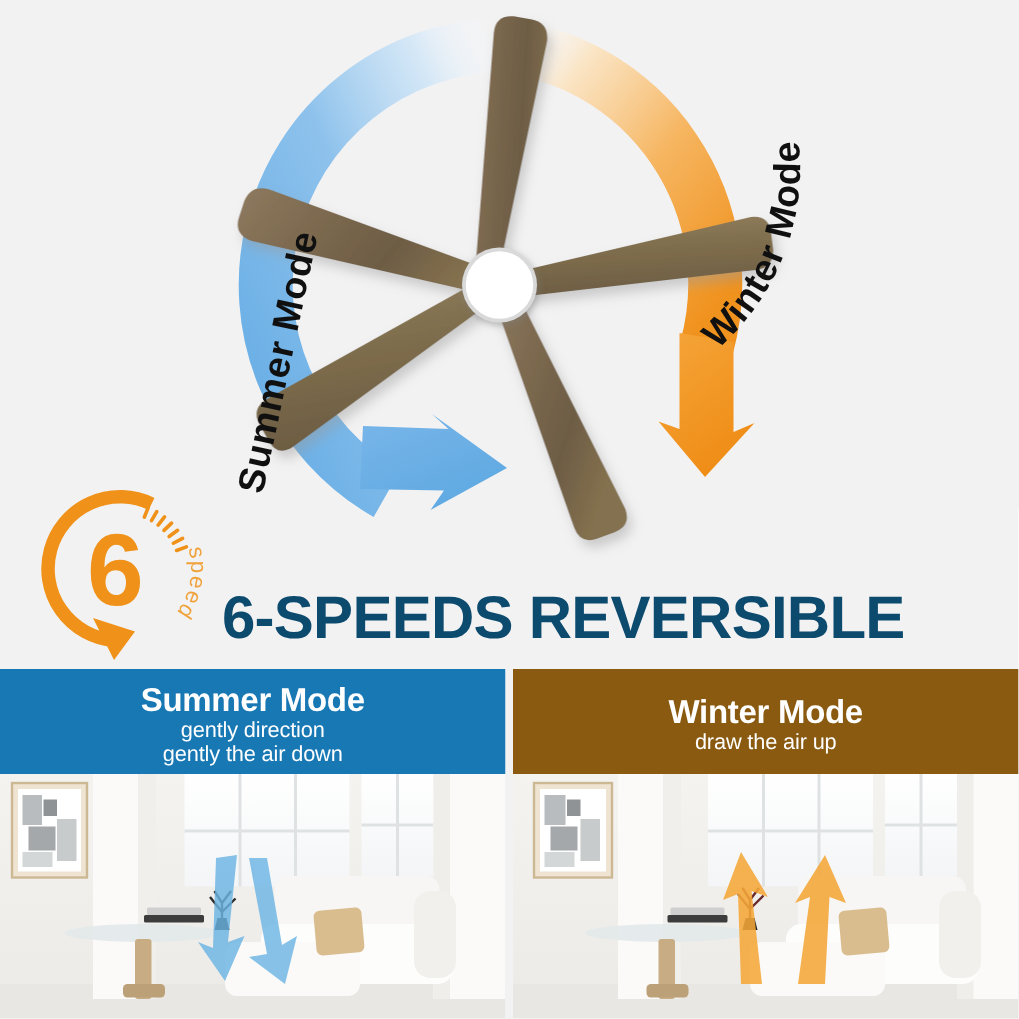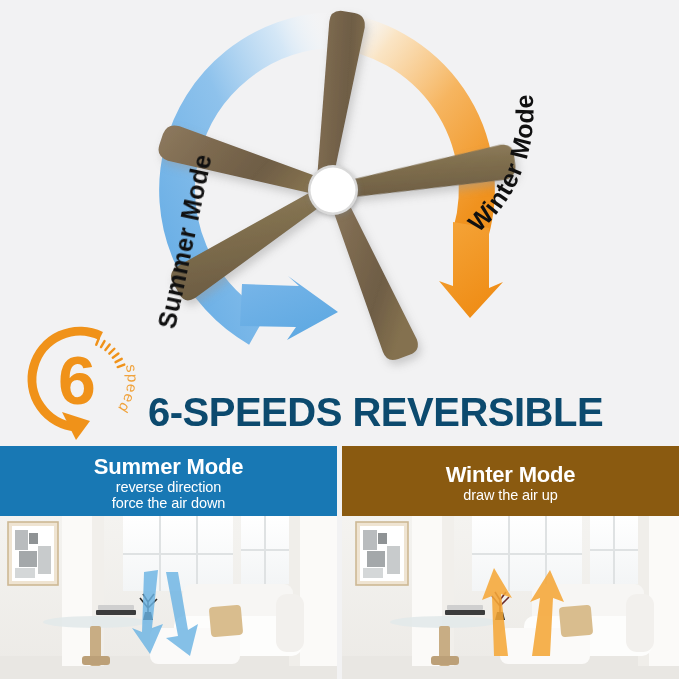--- a/index.html
+++ b/index.html
@@ -308,22 +308,22 @@
     </div>
 
     <div id="main-title">6-SPEEDS REVERSIBLE</div>
   </div>
 
   <div id="panels">
 
     <div class="panel">
       <div class="panel-banner summer">
         <div class="banner-title">Summer Mode</div>
-        <div class="banner-sub">reverse direction</div>
-        <div class="banner-sub">force the air down</div>
+        <div class="banner-sub">gently direction</div>
+        <div class="banner-sub">gently the air down</div>
       </div>
       <div class="panel-photo">
         <svg class="photo-svg" width="337" height="163" viewBox="0 0 337 163">
           <defs>
             <linearGradient id="wallGradS" x1="0" y1="0" x2="0" y2="1">
               <stop offset="0%" stop-color="#f4f3f0"></stop>
               <stop offset="100%" stop-color="#eceae6"></stop>
             </linearGradient>
             <linearGradient id="winGradS" x1="0" y1="0" x2="0" y2="1">
               <stop offset="0%" stop-color="#ffffff"></stop>

